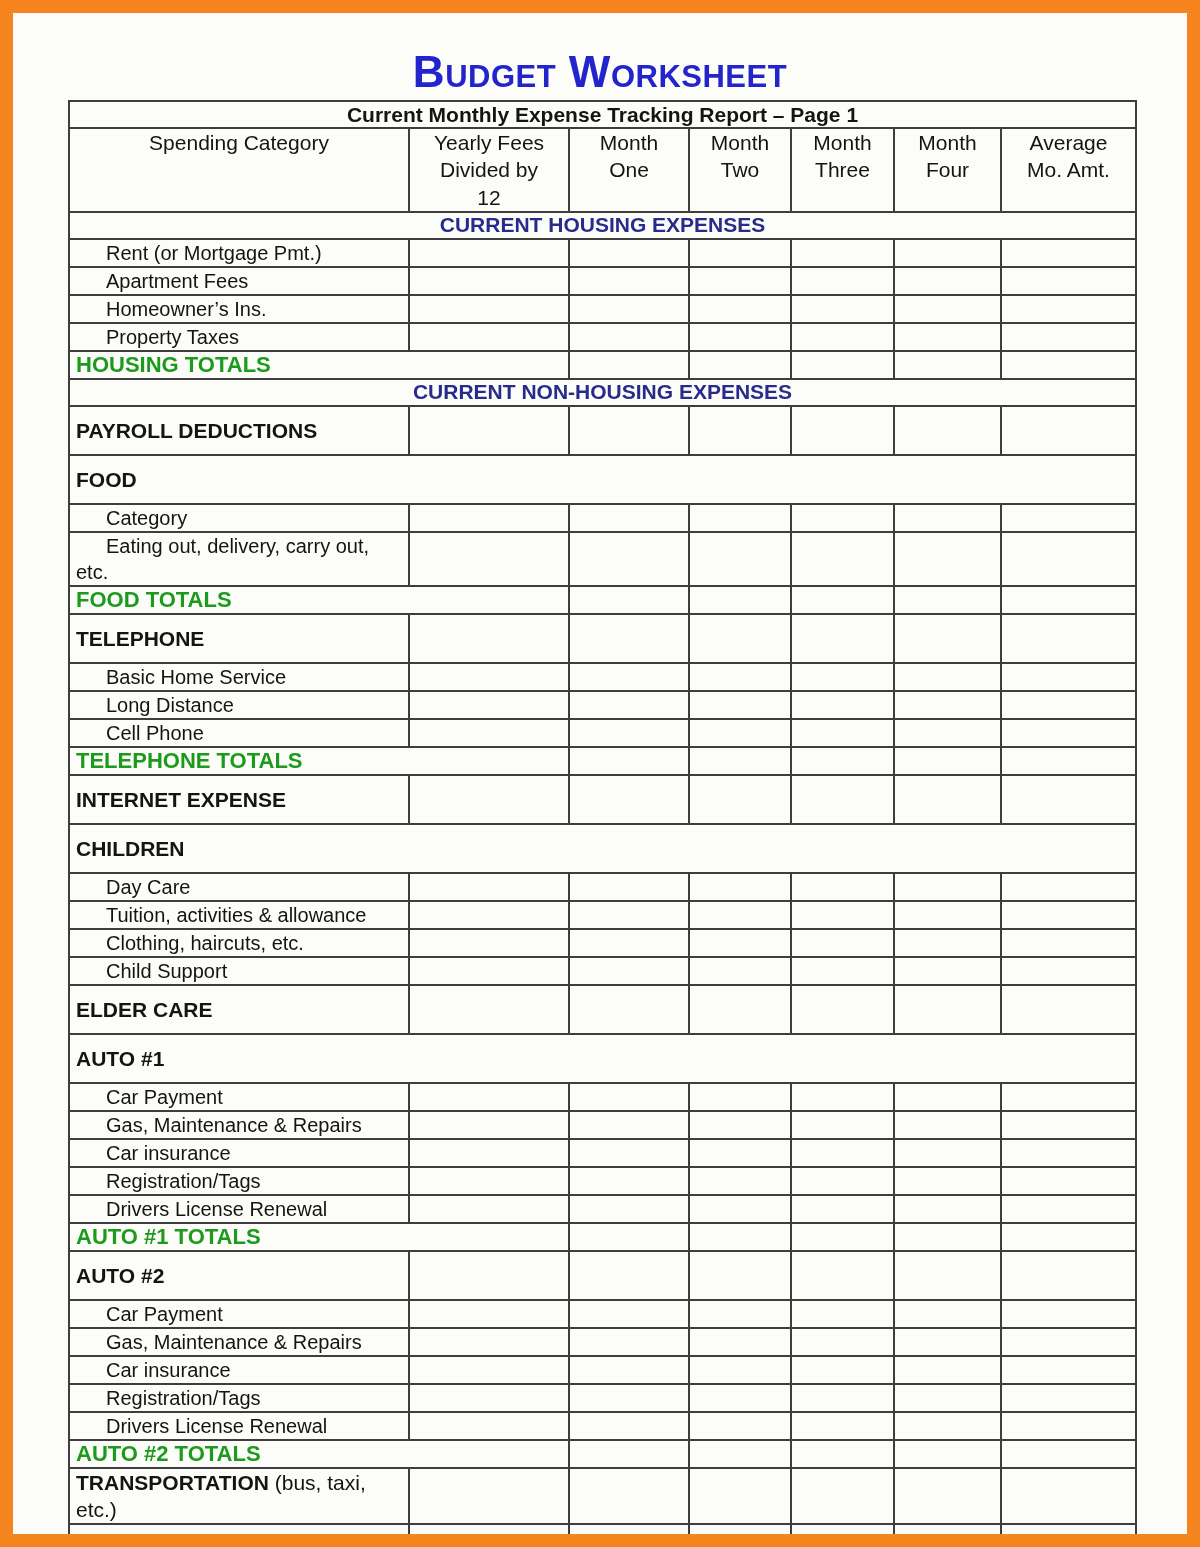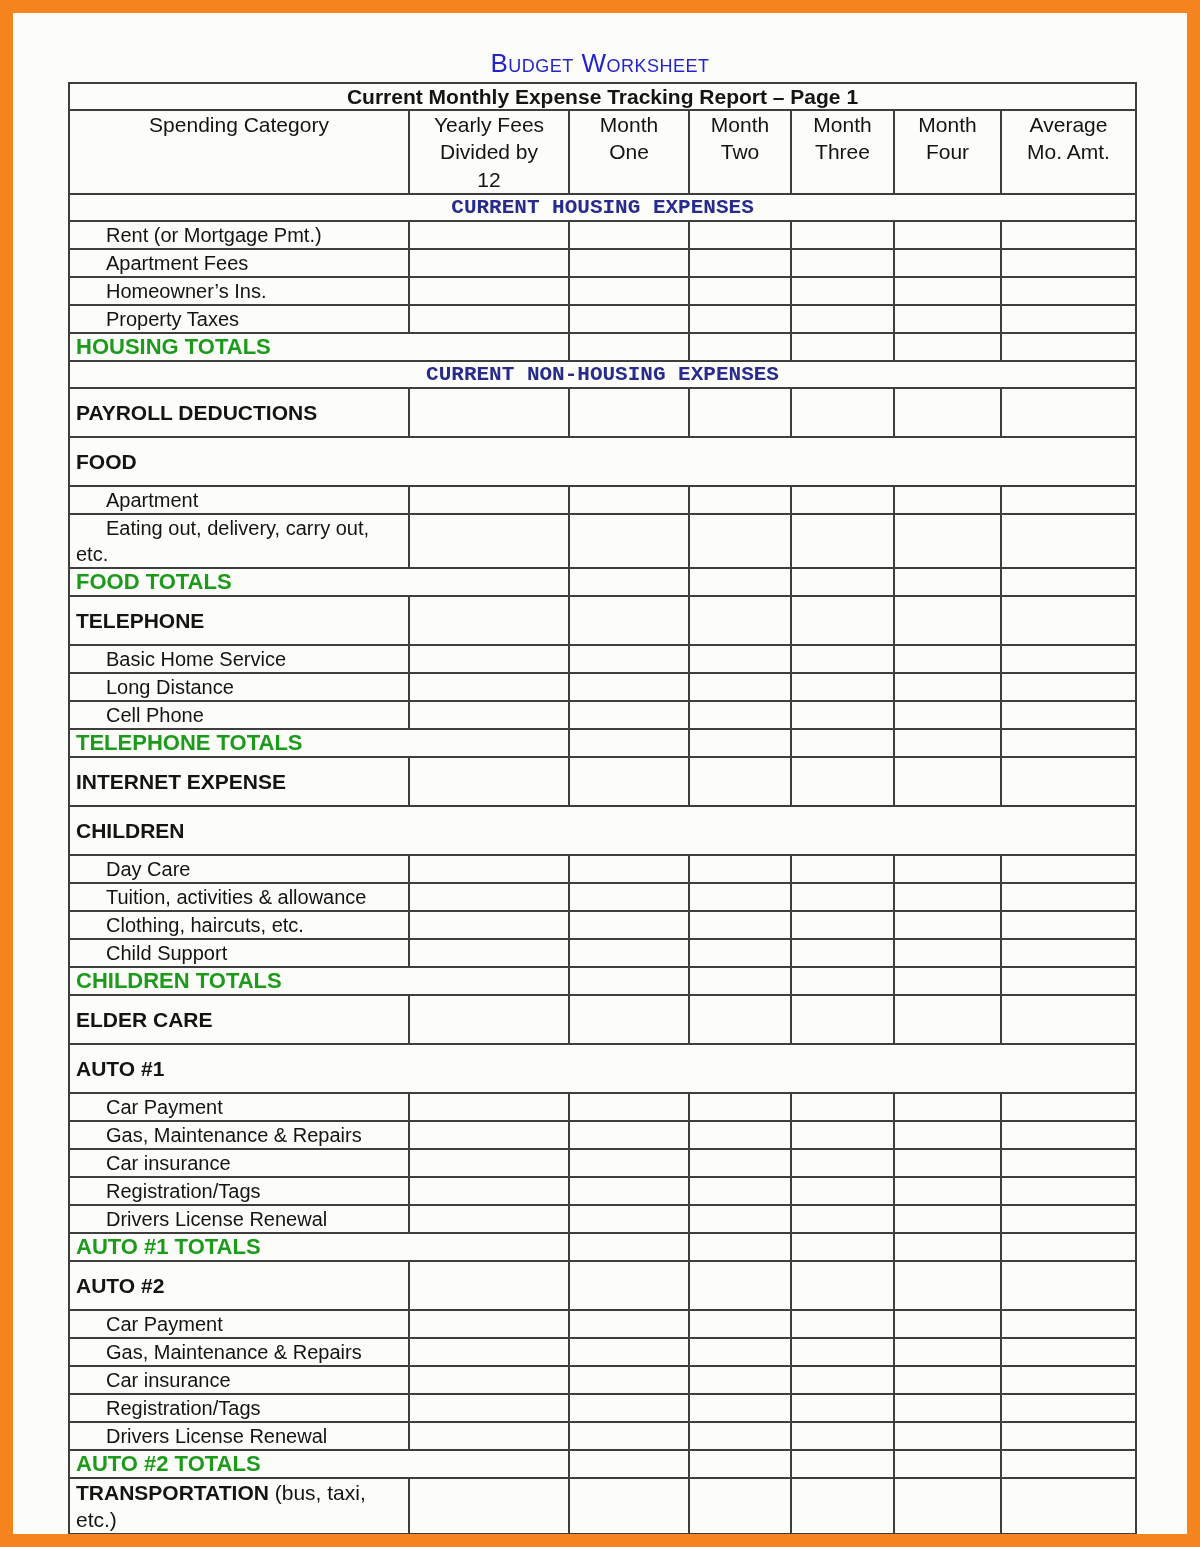--- a/index.html
+++ b/index.html
@@ -13,22 +13,22 @@
     background: #FCFCF9;
     position: relative;
     overflow: hidden;
   }
 
   .doc-title {
     text-align: center;
     margin-top: 37px;
     margin-bottom: 6px;
     font-variant: small-caps;
-    font-weight: normal;
-    font-size: 26px;
+    font-weight: bold;
+    font-size: 44px;
     line-height: 1;
     letter-spacing: 0.5px;
     color: var(--title-blue, #2424CC);
   }
 
   table.worksheet {
     border-collapse: collapse;
     table-layout: fixed;
     width: 1067px;
     margin: 0 0 0 55px;
@@ -56,21 +56,20 @@
     height: 82px;
     padding-top: 2px;
   }
 
   .section-cell {
     color: var(--section-navy, #262B8C);
     font-weight: bold;
     font-size: 21px;
     text-align: center;
     height: 27px;
-    font-family: Liberation Mono, monospace;
   }
   .category-cell {
     font-weight: bold;
     font-size: 21px;
     height: 49px;
     padding-left: 8px;
     line-height: 1.3;
   }
   .cat-suffix { font-weight: normal; }
   .item-cell {
@@ -191,21 +190,21 @@
           <td class="value-cell"></td>
           <td class="value-cell"></td>
           <td class="value-cell"></td>
           <td class="value-cell"></td>
           <td class="value-cell"></td>
         </tr>
         <tr class="r-category_full">
           <td class="category-cell" colspan="7">FOOD</td>
         </tr>
         <tr class="r-item">
-          <td class="item-cell">Apartment</td>
+          <td class="item-cell">Category</td>
           <td class="value-cell"></td>
           <td class="value-cell"></td>
           <td class="value-cell"></td>
           <td class="value-cell"></td>
           <td class="value-cell"></td>
           <td class="value-cell"></td>
         </tr>
         <tr class="r-item">
           <td class="item-cell">Eating out, delivery, carry out, etc.</td>
           <td class="value-cell"></td>
@@ -302,28 +301,20 @@
           <td class="value-cell"></td>
           <td class="value-cell"></td>
           <td class="value-cell"></td>
           <td class="value-cell"></td>
           <td class="value-cell"></td>
           <td class="value-cell"></td>
         </tr>
         <tr class="r-item">
           <td class="item-cell">Child Support</td>
           <td class="value-cell"></td>
-          <td class="value-cell"></td>
-          <td class="value-cell"></td>
-          <td class="value-cell"></td>
-          <td class="value-cell"></td>
-          <td class="value-cell"></td>
-        </tr>
-        <tr class="r-total">
-          <td class="total-cell" colspan="2">CHILDREN TOTALS</td>
           <td class="value-cell"></td>
           <td class="value-cell"></td>
           <td class="value-cell"></td>
           <td class="value-cell"></td>
           <td class="value-cell"></td>
         </tr>
         <tr class="r-category_cells">
           <td class="category-cell">ELDER CARE</td>
           <td class="value-cell"></td>
           <td class="value-cell"></td>

